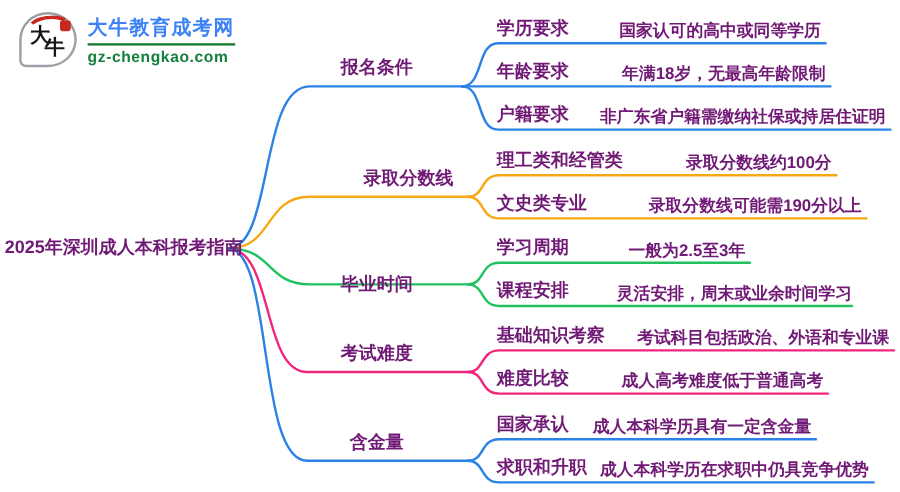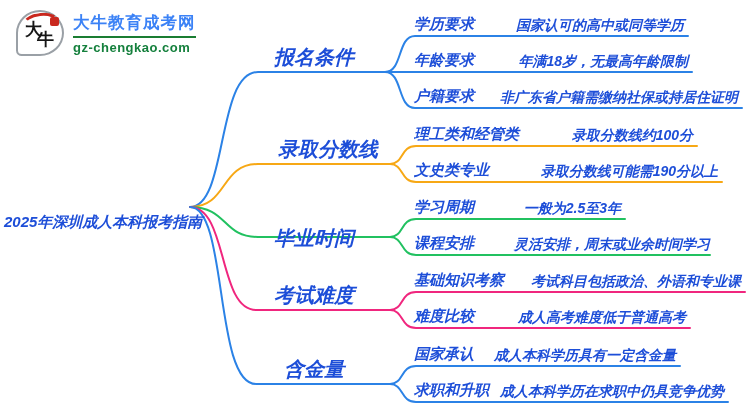--- a/index.html
+++ b/index.html
@@ -2,23 +2,23 @@
 <html><head>
 <meta charset="utf-8">
 <style>
   html,body{margin:0;padding:0;}
   body{
     width:750px;height:410px;background:#ffffff;position:relative;overflow:hidden;
     font-family:"Liberation Sans","DejaVu Sans",sans-serif;
   }
   .stage{position:absolute;left:0;top:0;width:750px;height:410px;}
   svg.connectors{position:absolute;left:0;top:0;}
-  .txt{position:absolute;white-space:nowrap;color:#1d4ed8;line-height:18px;font-style:italic;}
+  .txt{position:absolute;white-space:nowrap;color:#701a75;line-height:18px;}
   .root-label{font-size:15px;font-weight:600;}
-  .branch-label{font-size:20px;font-weight:600;}
+  .branch-label{font-size:15px;font-weight:600;}
   .sub-label{font-size:15px;font-weight:600;}
   .leaf-value{font-size:14px;font-weight:600;}
   
   .logo{position:absolute;display:flex;align-items:center;}
   .logo-bubble{position:relative;width:44px;height:42px;border:2px solid #9aa0a6;border-radius:50% 50% 50% 12%;background:#fff;}
   .logo-arc{position:absolute;left:4px;top:1px;width:32px;height:16px;border:3px solid transparent;border-top-color:#c9281e;border-radius:50%;transform:rotate(-6deg);}
   .seal-a,.seal-b{position:absolute;font-weight:700;color:#161616;font-size:17px;line-height:17px;}
   .seal-a{left:7px;top:9px;}
   .seal-b{left:19px;top:19px;}
   .logo-stamp{position:absolute;right:3px;top:5px;width:9px;height:9px;background:#c9281e;border-radius:2px;}
@@ -63,21 +63,21 @@
       <span class="seal-b">牛</span>
       <div class="logo-stamp"></div>
     </div>
     <div class="logo-text">
       <div class="logo-name">大牛教育成考网</div>
       <div class="logo-divider"></div>
       <div class="logo-domain">gz-chengkao.com</div>
     </div>
   </div>
 
-  <div class="txt root-label" style="left:4px;top:213px;width:182px;text-align:center;">2025年深圳成人本科报考指南</div>
+  <div class="txt root-label" style="left:4px;top:198px;width:182px;text-align:center;">2025年深圳成人本科报考指南</div>
 
   <div class="txt branch-label" style="left:250px;top:48px;width:128px;text-align:center;">报名条件</div>
   <div class="txt branch-label" style="left:250px;top:140px;width:128px;text-align:right;">录取分数线</div>
   <div class="txt branch-label" style="left:250px;top:213px;width:128px;text-align:center;margin-top:16px;">毕业时间</div>
   <div class="txt branch-label" style="left:250px;top:286px;width:128px;text-align:center;">考试难度</div>
   <div class="txt branch-label" style="left:250px;top:360px;width:128px;text-align:center;">含金量</div>
 
   <div class="txt sub-label" style="left:414px;top:15px;">学历要求</div>
   <div class="txt sub-label" style="left:414px;top:51px;">年龄要求</div>
   <div class="txt sub-label" style="left:414px;top:87px;">户籍要求</div>

